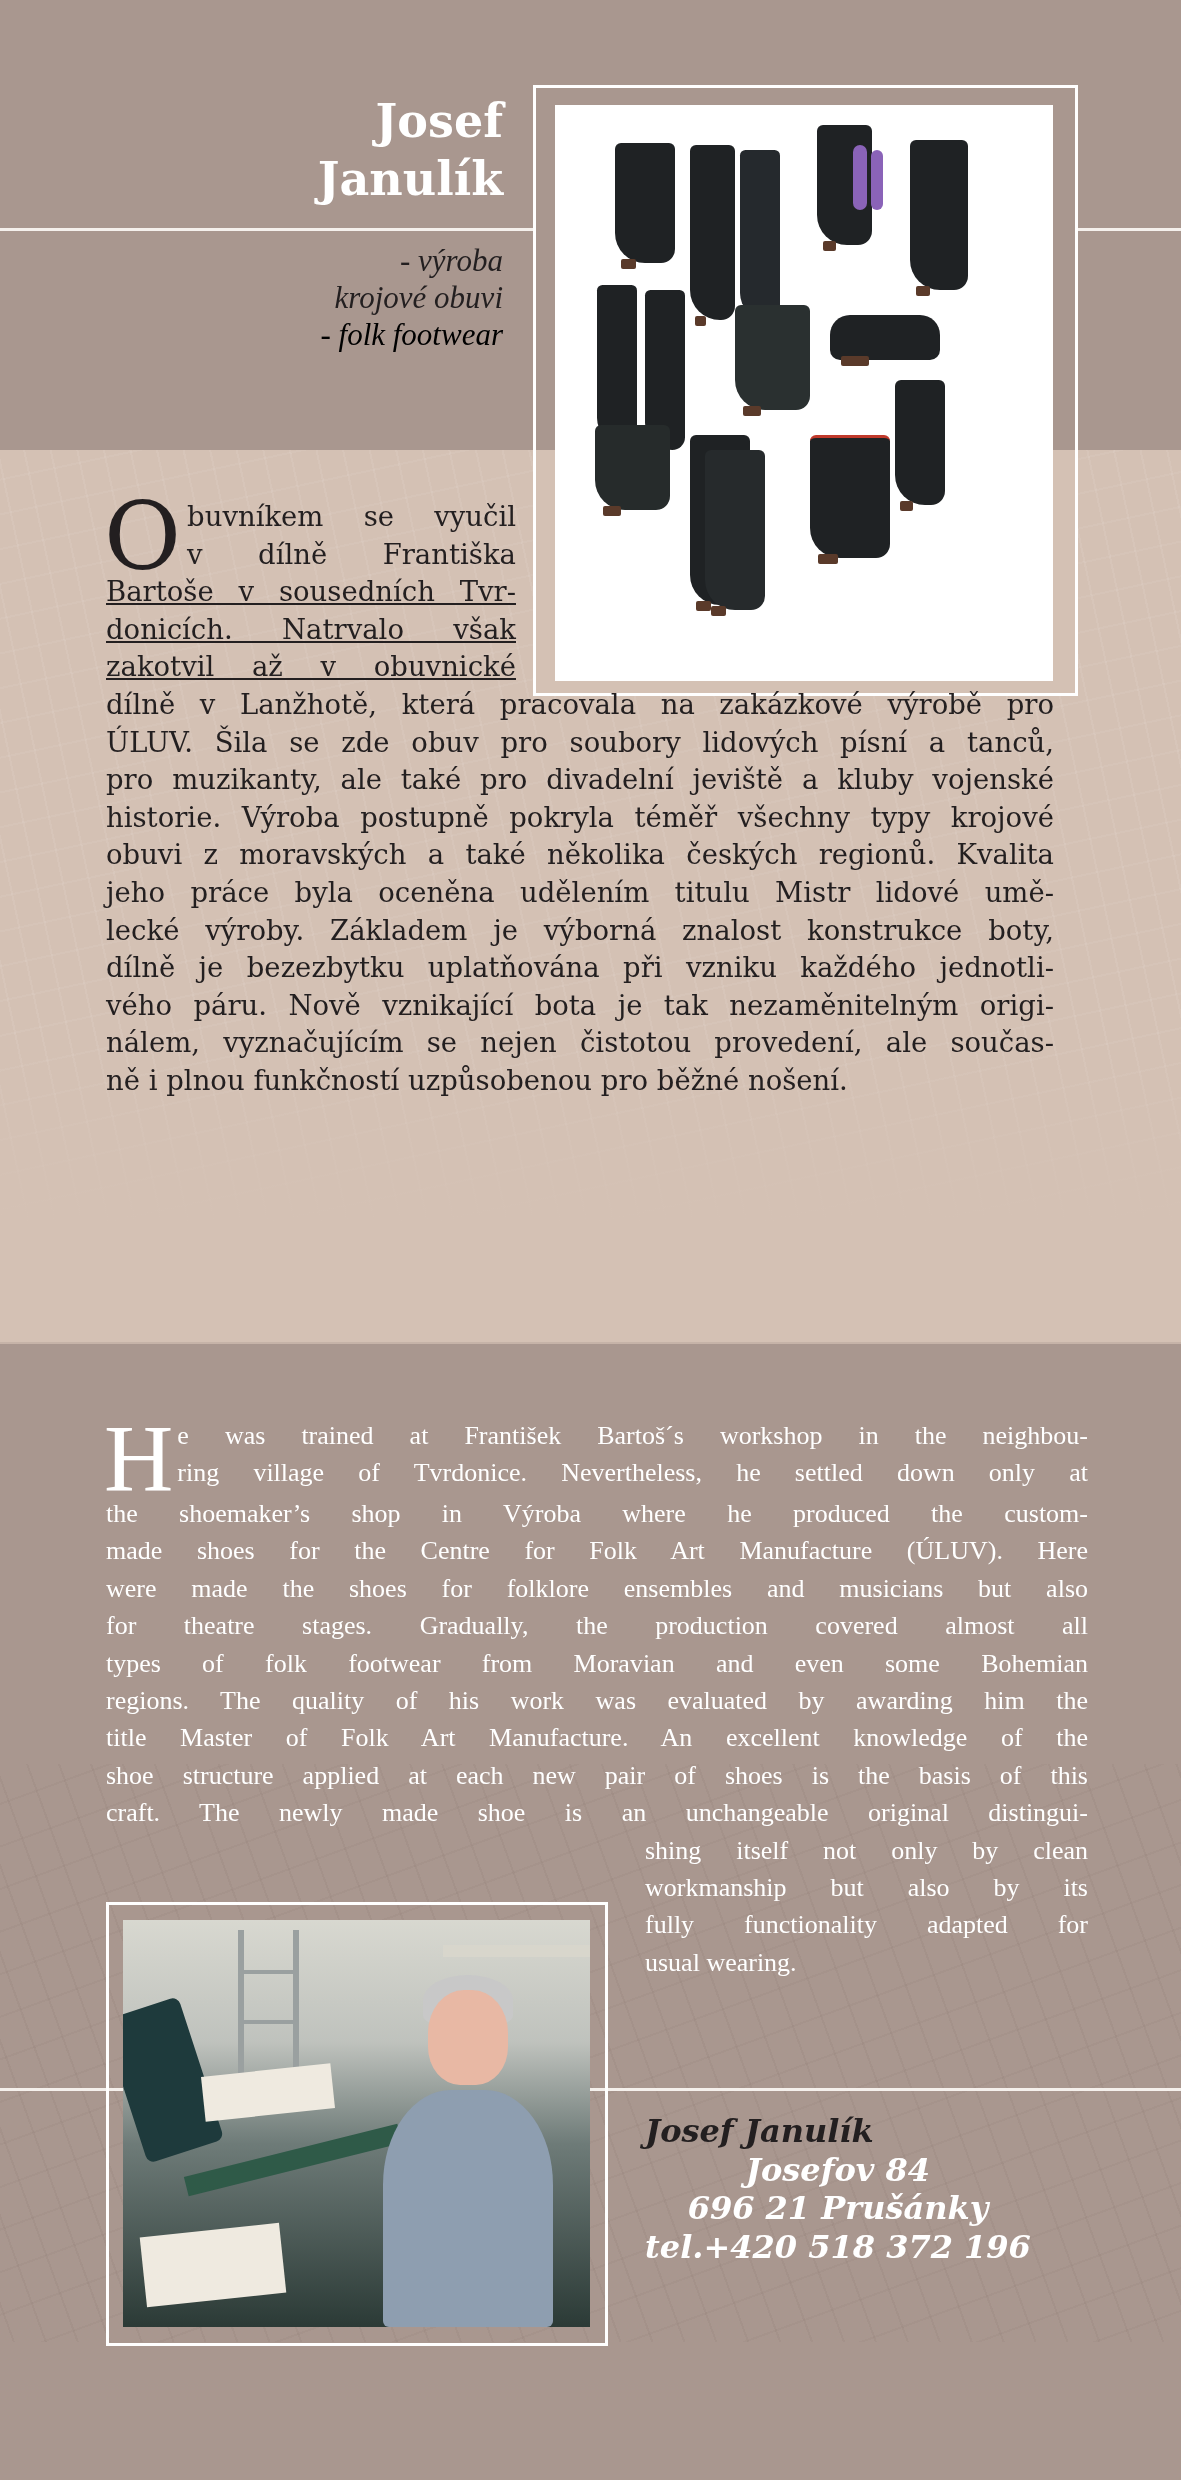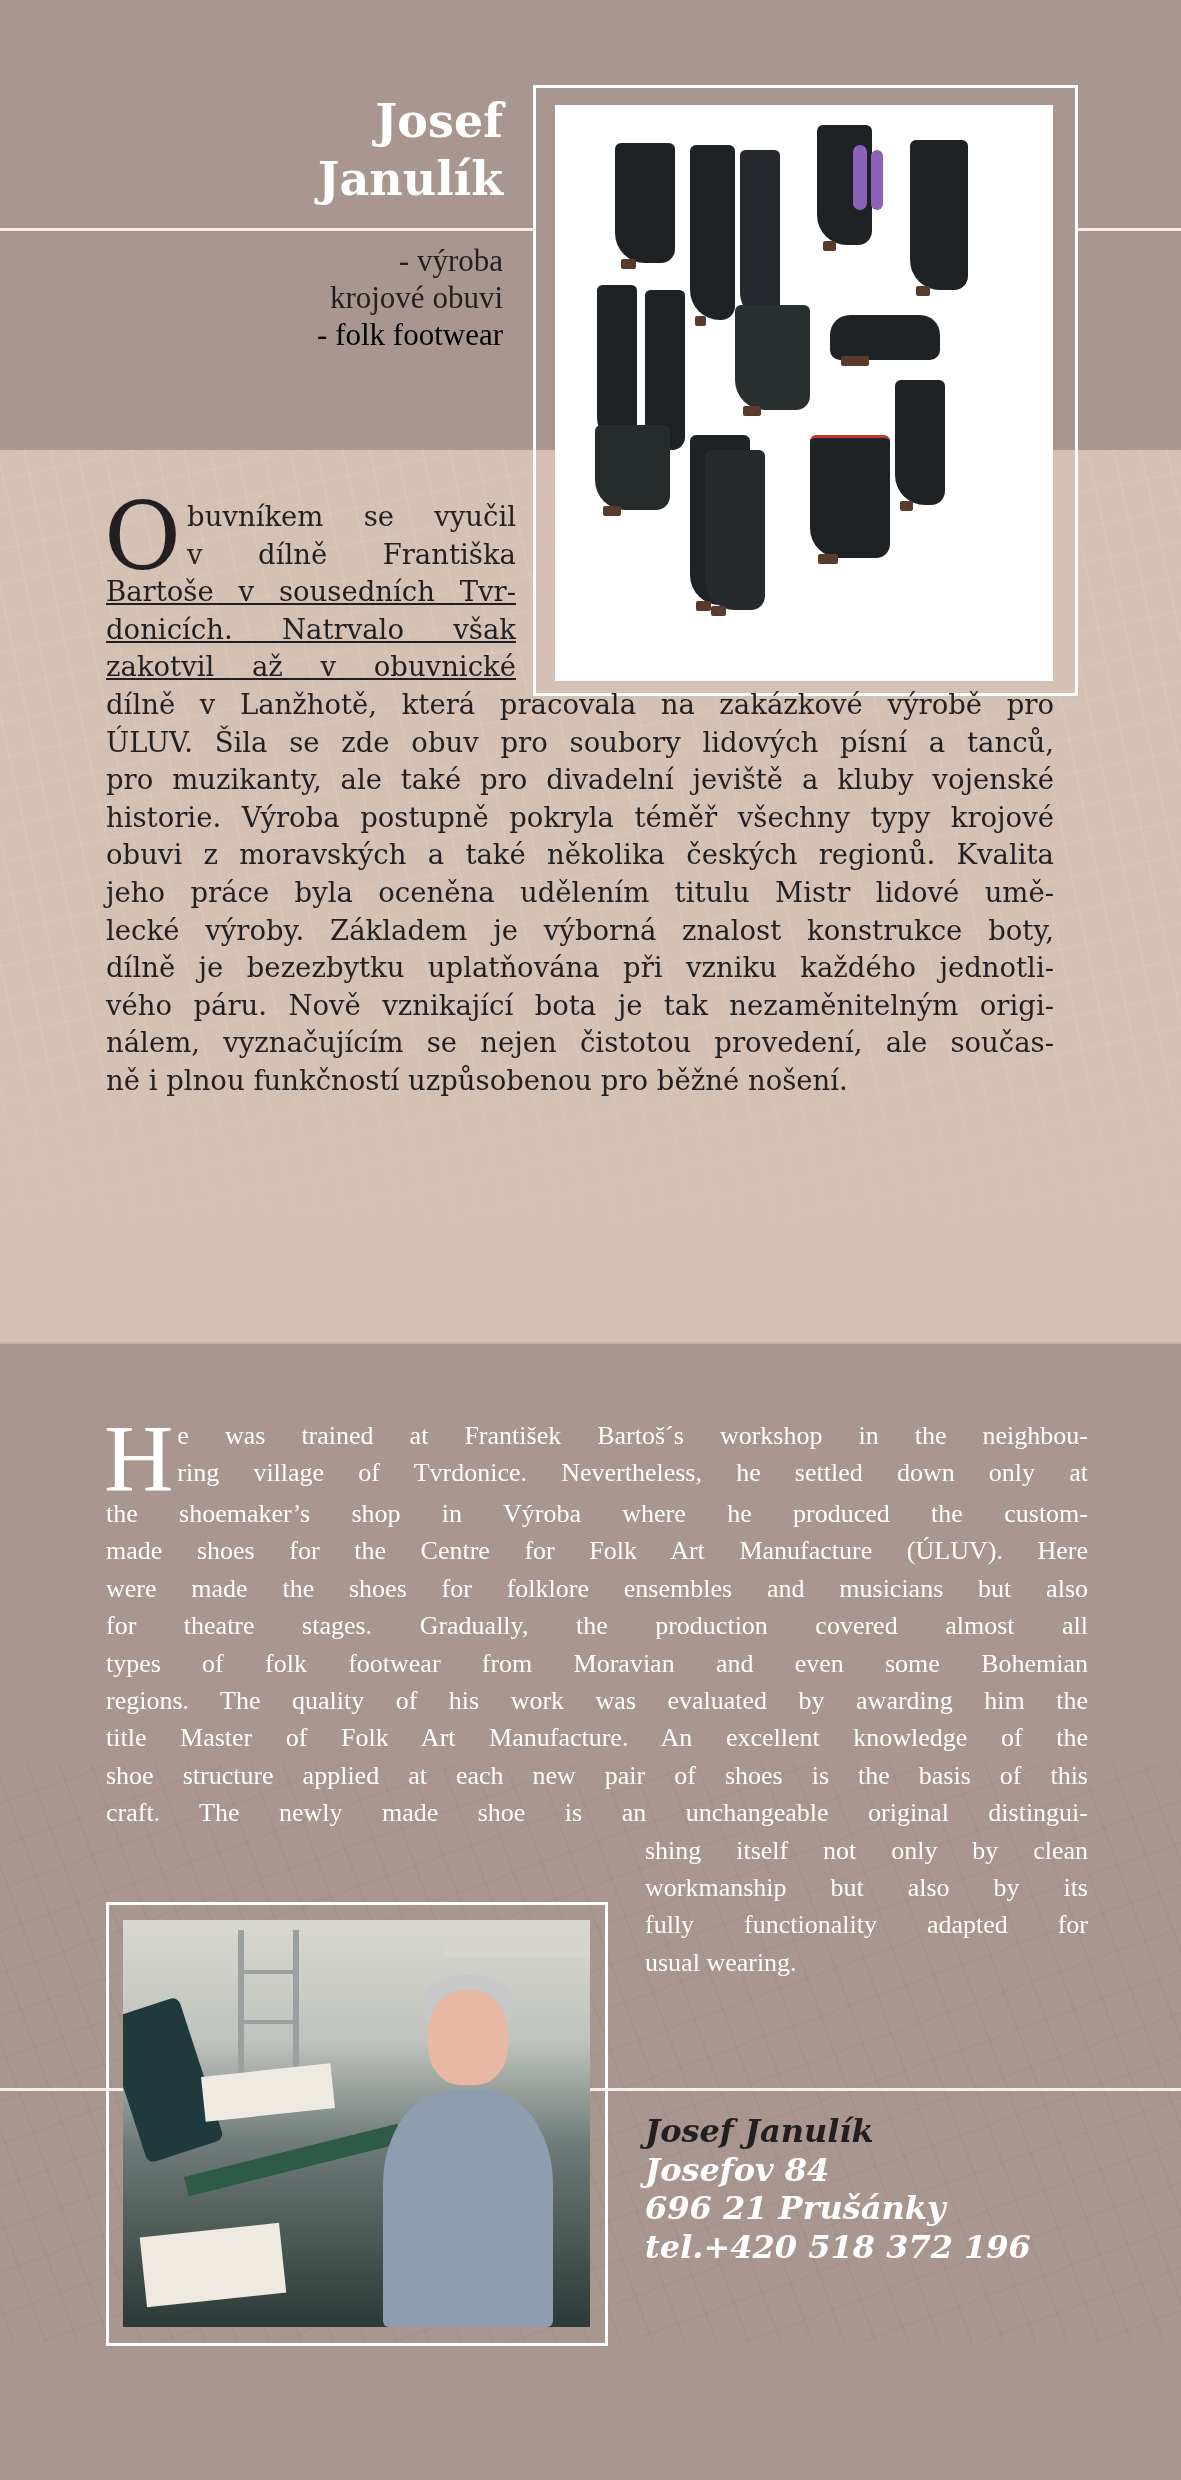--- a/index.html
+++ b/index.html
@@ -36,21 +36,21 @@
 
   .hline { position: absolute; left: 0; height: 3px; background: #f5f0ec; }
 
   .title {
     position: absolute; right: 678px; top: 92px; text-align: right;
     color: #ffffff; font-weight: bold; font-size: 46px; line-height: 58px;
     font-family: "DejaVu Serif", serif;
   }
   .subtitle {
     position: absolute; right: 678px; top: 242px; text-align: right;
-    font-size: 31px; line-height: 37px;
+    font-style: italic; font-size: 31px; line-height: 37px;
     font-family: "Liberation Serif", serif;
   }
   .subtitle .dark { color: #231f20; display: block; }
   .subtitle .light { color: #000000; display: block; }
 
   .frame {
     position: absolute; border: 3px solid #ffffff; box-sizing: border-box;
   }
   .photo {
     position: absolute; overflow: hidden;
@@ -92,21 +92,21 @@
   .en-text .line { display: block; text-align: justify; text-align-last: justify; white-space: nowrap; }
   .en-text .line.last { text-align-last: left; }
   .en-text .dropcap { color: #ffffff; font-family: "Liberation Serif", serif; font-size: 96px; line-height: 72px; margin: 6px 4px 0 -2px; }
 
   .contact {
     position: absolute; left: 645px; top: 2112px;
     font-style: italic; font-weight: bold; font-size: 32px; line-height: 38.5px;
     font-family: "DejaVu Serif", serif;
   }
   .contact .name { color: #231f20; display: block; }
-  .contact .row { color: #ffffff; display: block; }
+  .contact .row { color: #ffffff; display: block; text-align: center; }
 </style>
 </head>
 <body>
 
 <div class="band band-top"></div>
 <div class="band band-light">
     <div class="fade"></div>
   </div>
 <div class="band band-dark">
     <div class="fade-top"></div>

